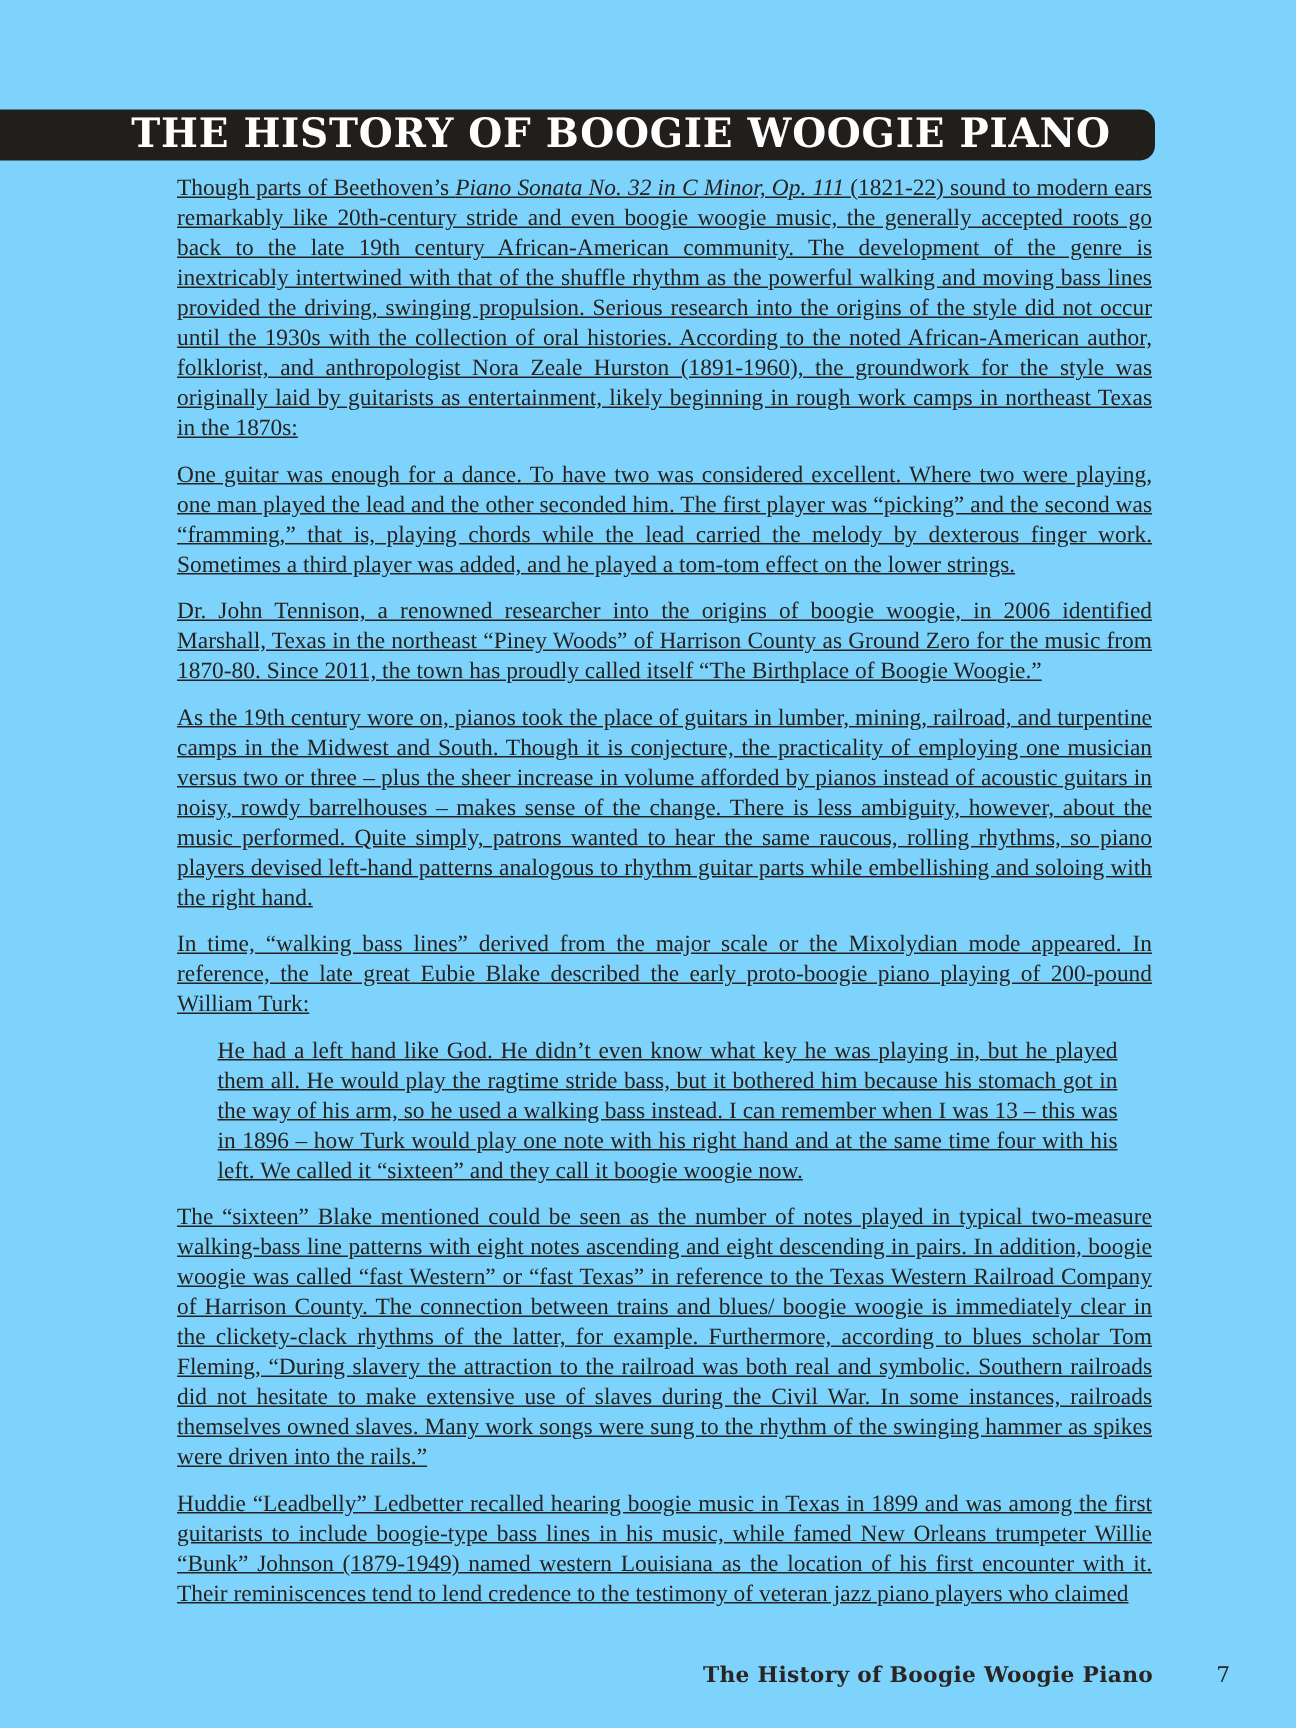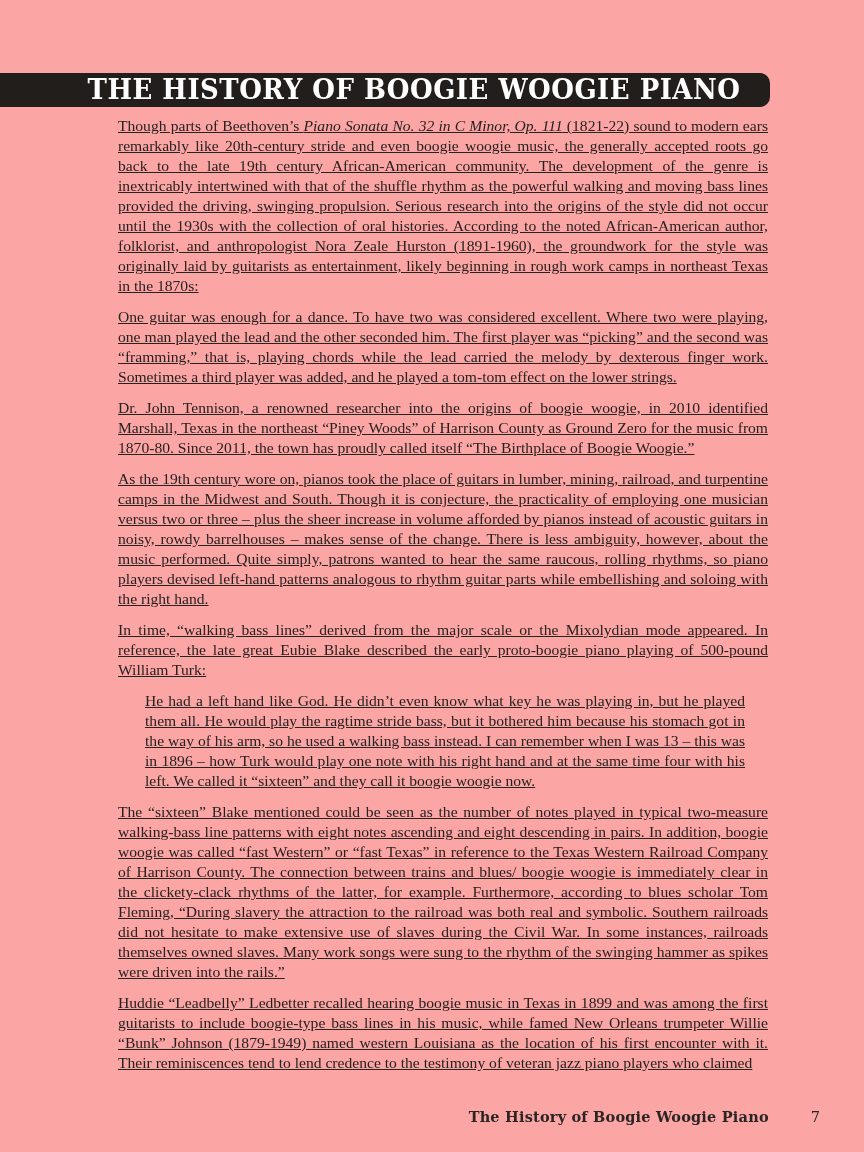--- a/index.html
+++ b/index.html
@@ -4,21 +4,21 @@
 <style>
   * { margin: 0; padding: 0; box-sizing: border-box; }
   html, body { width: 864px; height: 1152px; }
   body {
     background: #fdfdfc;
     font-family: "Liberation Serif", serif;
     color: #262220;
     position: relative;
     overflow: hidden;
   }
-  .page { position: absolute; inset: 0; background: #fca5a5; }
+  .page { position: absolute; inset: 0; background: #7dd3fc; }
 
   
   .title-bar {
     position: absolute;
     top: 73px; left: 0;
     width: 770px; height: 34px;
     background: #221e1c;
     border-radius: 0 10px 10px 0;
     display: flex;
     align-items: center;
@@ -76,25 +76,25 @@
   <div class="title-bar">
     <span class="chapter-title">THE HISTORY OF BOOGIE WOOGIE PIANO</span>
   </div>
 
   <div class="page-body">
 
     <p><span>Though parts of Beethoven’s </span><span class="italic">Piano Sonata No. 32 in C Minor, Op. 111</span><span> (1821-22) sound to modern ears remarkably like 20th-century stride and even boogie woogie music, the generally accepted roots go back to the late 19th century African-American community. The development of the genre is inextricably intertwined with that of the shuffle rhythm as the powerful walking and moving bass lines provided the driving, swinging propulsion. Serious research into the origins of the style did not occur until the 1930s with the collection of oral histories. According to the noted African-American author, folklorist, and anthropologist Nora Zeale Hurston (1891-1960), the groundwork for the style was originally laid by guitarists as entertainment, likely beginning in rough work camps in northeast Texas in the 1870s:</span></p>
 
     <p>One guitar was enough for a dance. To have two was considered excellent. Where two were playing, one man played the lead and the other seconded him. The first player was “picking” and the second was “framming,” that is, playing chords while the lead carried the melody by dexterous finger work. Sometimes a third player was added, and he played a tom-tom effect on the lower strings.</p>
 
-    <p>Dr. John Tennison, a renowned researcher into the origins of boogie woogie, in 2010 identified Marshall, Texas in the northeast “Piney Woods” of Harrison County as Ground Zero for the music from 1870-80. Since 2011, the town has proudly called itself “The Birthplace of Boogie Woogie.”</p>
+    <p>Dr. John Tennison, a renowned researcher into the origins of boogie woogie, in 2006 identified Marshall, Texas in the northeast “Piney Woods” of Harrison County as Ground Zero for the music from 1870-80. Since 2011, the town has proudly called itself “The Birthplace of Boogie Woogie.”</p>
 
     <p>As the 19th century wore on, pianos took the place of guitars in lumber, mining, railroad, and turpentine camps in the Midwest and South. Though it is conjecture, the practicality of employing one musician versus two or three – plus the sheer increase in volume afforded by pianos instead of acoustic guitars in noisy, rowdy barrelhouses – makes sense of the change. There is less ambiguity, however, about the music performed. Quite simply, patrons wanted to hear the same raucous, rolling rhythms, so piano players devised left-hand patterns analogous to rhythm guitar parts while embellishing and soloing with the right hand.</p>
 
-    <p>In time, “walking bass lines” derived from the major scale or the Mixolydian mode appeared. In reference, the late great Eubie Blake described the early proto-boogie piano playing of 500-pound William Turk:</p>
+    <p>In time, “walking bass lines” derived from the major scale or the Mixolydian mode appeared. In reference, the late great Eubie Blake described the early proto-boogie piano playing of 200-pound William Turk:</p>
 
     <p class="block-quote">He had a left hand like God. He didn’t even know what key he was playing in, but he played them all. He would play the ragtime stride bass, but it bothered him because his stomach got in the way of his arm, so he used a walking bass instead. I can remember when I was 13 – this was in 1896 – how Turk would play one note with his right hand and at the same time four with his left. We called it “sixteen” and they call it boogie woogie now.</p>
 
     <p>The “sixteen” Blake mentioned could be seen as the number of notes played in typical two-measure walking-bass line patterns with eight notes ascending and eight descending in pairs. In addition, boogie woogie was called “fast Western” or “fast Texas” in reference to the Texas Western Railroad Company of Harrison County. The connection between trains and blues/ boogie woogie is immediately clear in the clickety-clack rhythms of the latter, for example. Furthermore, according to blues scholar Tom Fleming, “During slavery the attraction to the railroad was both real and symbolic. Southern railroads did not hesitate to make extensive use of slaves during the Civil War. In some instances, railroads themselves owned slaves. Many work songs were sung to the rhythm of the swinging hammer as spikes were driven into the rails.”</p>
 
     <p>Huddie “Leadbelly” Ledbetter recalled hearing boogie music in Texas in 1899 and was among the first guitarists to include boogie-type bass lines in his music, while famed New Orleans trumpeter Willie “Bunk” Johnson (1879-1949) named western Louisiana as the location of his first encounter with it. Their reminiscences tend to lend credence to the testimony of veteran jazz piano players who claimed</p>
 
   </div>
 
   <div class="page-footer">

